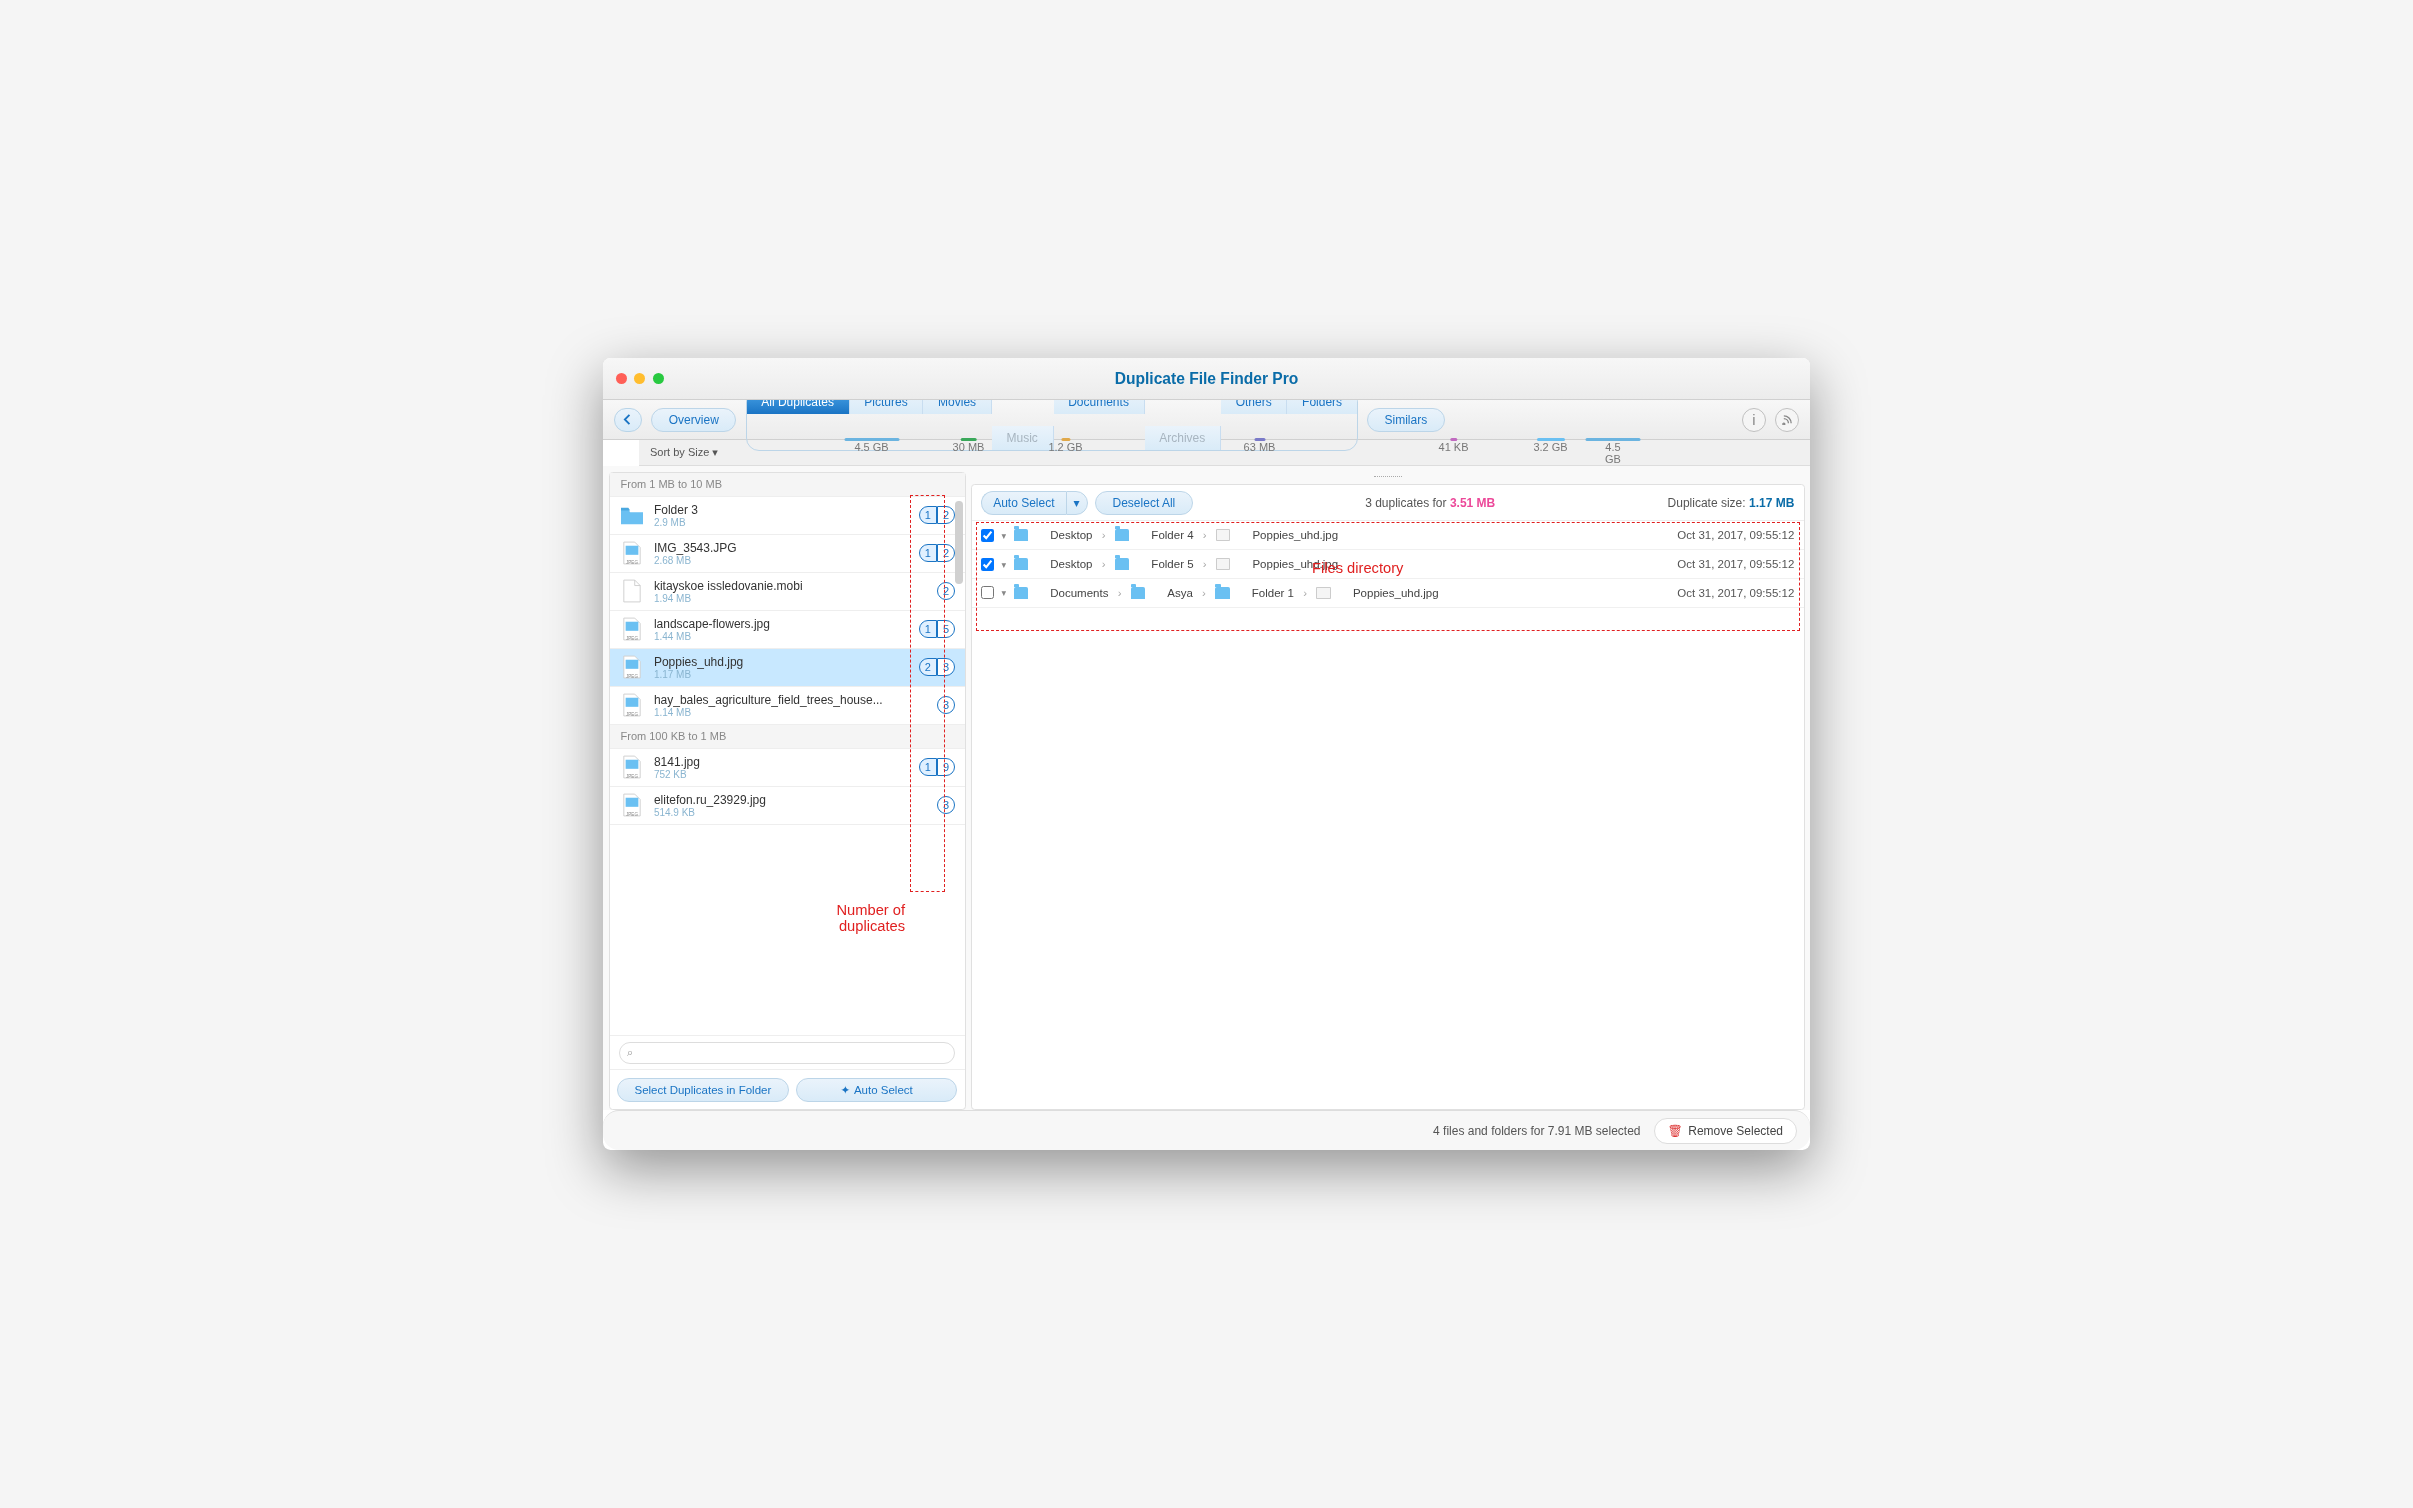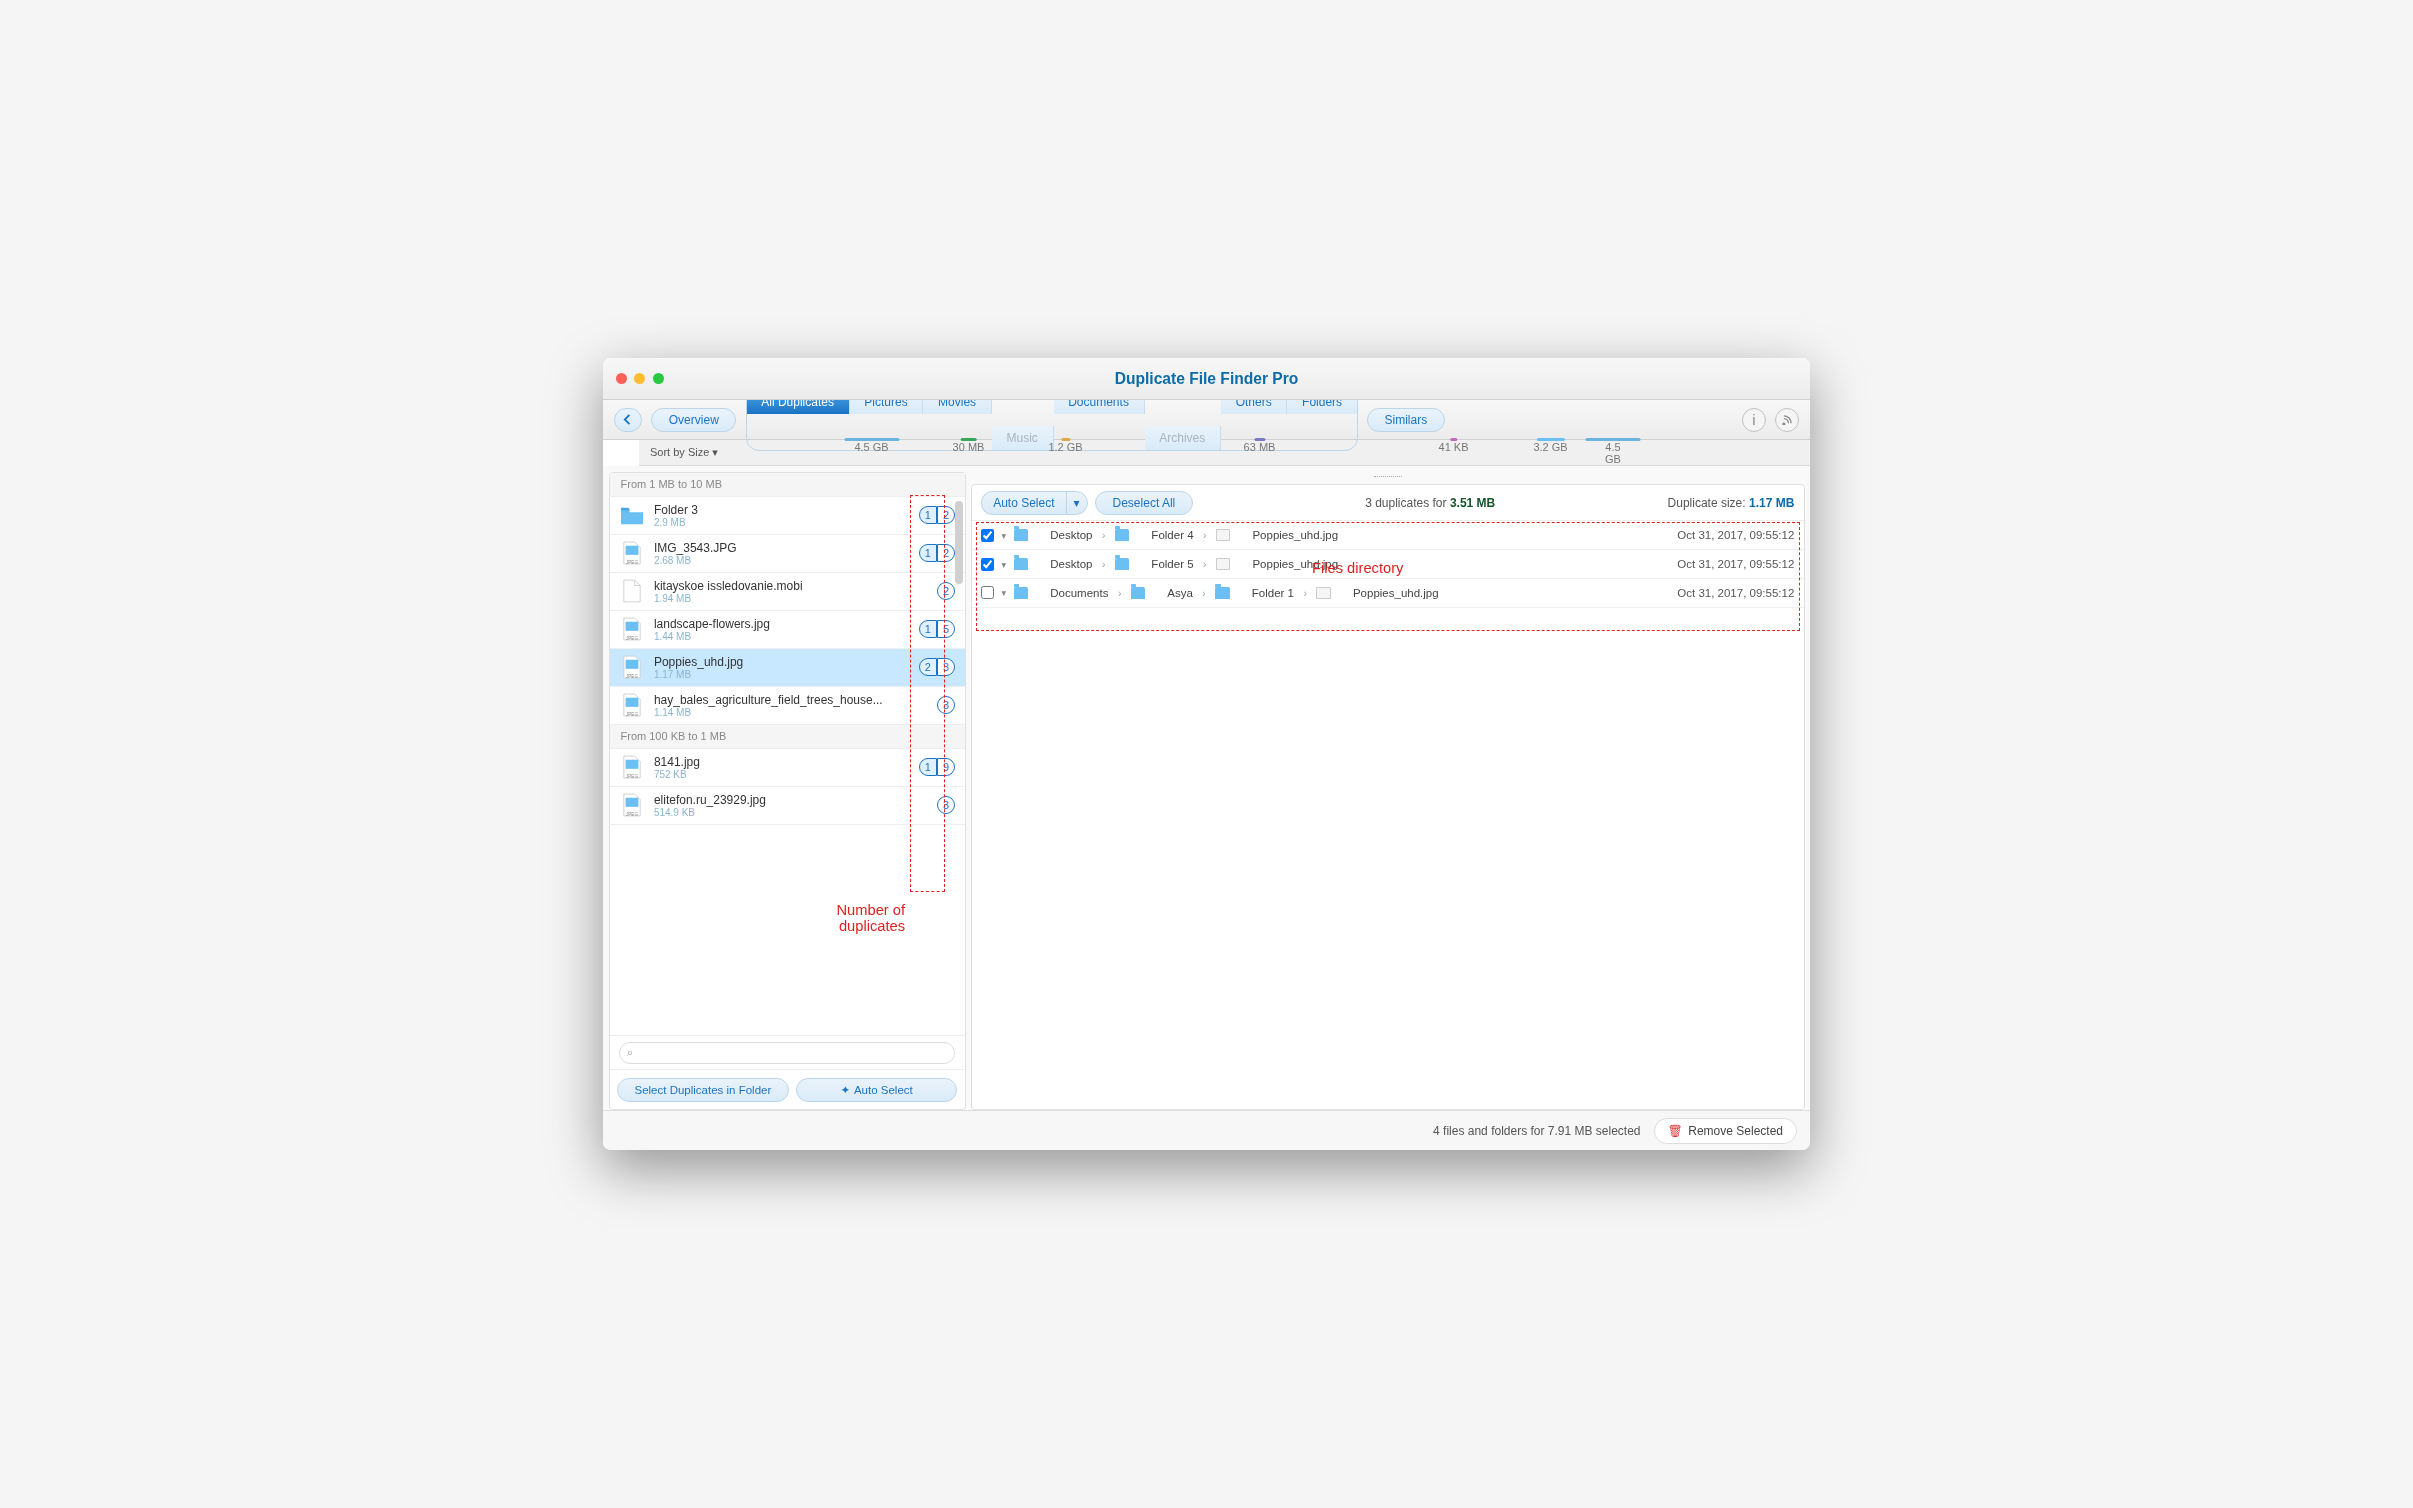--- a/index.html
+++ b/index.html
@@ -137,39 +137,39 @@
   border-bottom: 0.9px solid #eee; font-size: 12px;
 }
 .split-btn { display: flex; }
 .split-btn .pill-btn { border-radius: 13px 0 0 13px; border-right: none; }
 .split-btn .caret {
   width: 22px; height: 24px; border: 0.9px solid #bcd5e8; border-radius: 0 13px 13px 0;
   background: linear-gradient(#eaf3fb,#d9ebf8); display: flex; align-items: center; justify-content: center;
   color: #1a74c4; cursor: pointer;
 }
 .dup-info { flex: 1; text-align: center; color: #555; }
-.dup-info b { color: #14532d; }
+.dup-info b { color: #ec4899; }
 .dup-size { color: #555; }
 .dup-size .v { color: #0a6ca8; font-weight: 600; }
 .path-row {
   display: flex; align-items: center; padding: 7.4px 9.2px; gap: 7.4px;
   border-bottom: 0.9px solid #f0f0f0; font-size: 11.5px; color: #444;
 }
 .path-row input[type=checkbox]{ width:13px; height:13px;}
 .chev { color: #888; font-size: 9.2px; cursor: pointer;}
 .crumb { display: flex; align-items: center; gap: 22px; }
 .crumb-icon { width: 14.7px; height: 12px; background: #6ac0f2; border-radius: 1.8px 1.8px 0 0; position: relative; }
 .crumb-icon.file { background: #f5f5f5; border: 0.9px solid #ccc; border-radius: 0.9px; }
 .crumb-icon.folder::before{ content:''; position:absolute; top:-2.8px; left:0; width:5.5px; height:2.8px; background:#6ac0f2; border-radius:0.9px 0.9px 0 0;}
 .sep { color: #aaa; margin: 0 1.8px; }
 .path-date { margin-left: auto; color: #555; }
 .footer {
   height: 40px; border-top: 0.9px solid #ddd; background: #f7f7f7;
   display: flex; align-items: center; justify-content: flex-end; padding: 0 13px; gap: 13px;
-  font-size: 12px; color: #555;
+  font-size: 12px; color: #555; border-radius: 16px;
 }
 .remove-btn {
   height: 26px; padding: 0 13px; border: 0.9px solid #ddd; border-radius: 13px;
   background: #fff; display: flex; align-items: center; gap: 5.5px; color: #444; cursor: pointer;
 }
 .trash-icon{ color:#d33;}
 svg{display:block;}
 .scrollbar{ position:absolute; right:-9.2px; top:0; width:7.4px; height:166px; background:#d0d0d0; border-radius:3.7px;}
 </style>
 </head>

